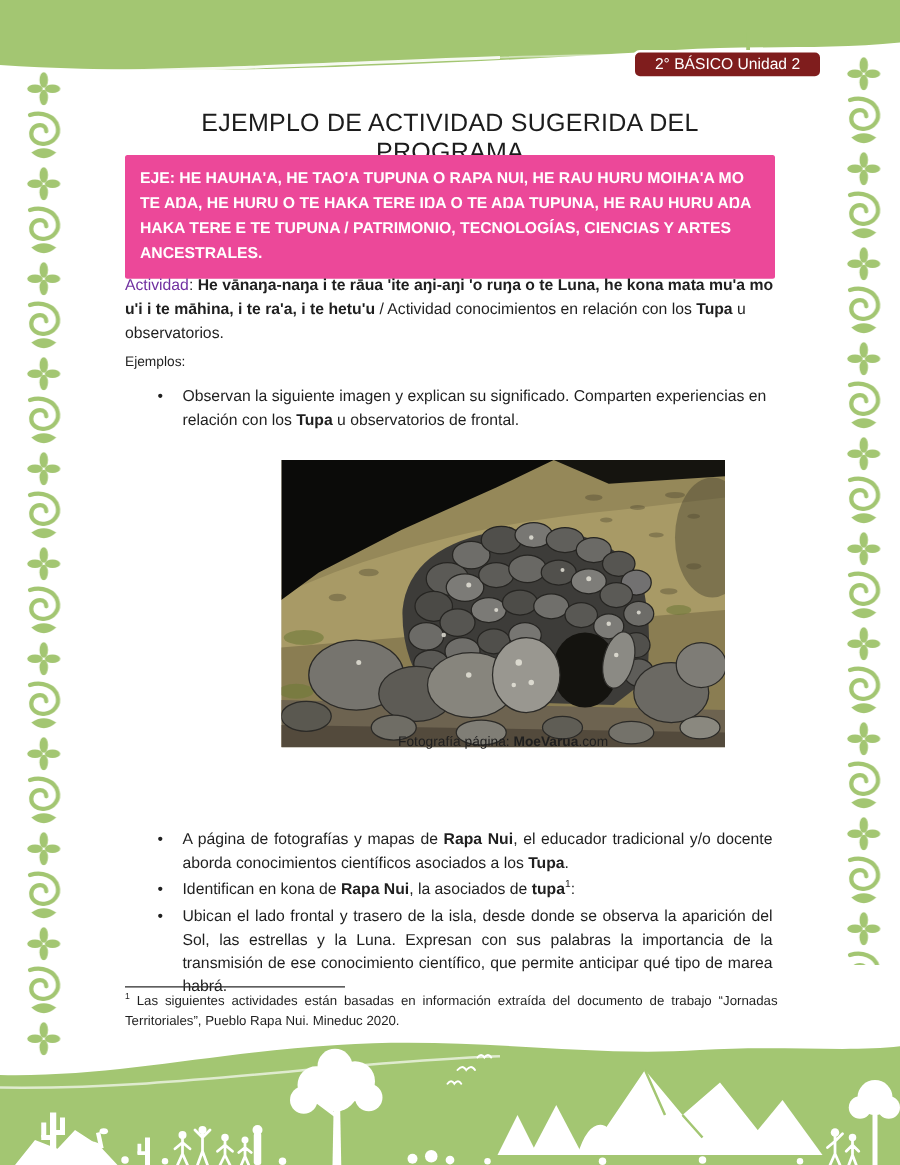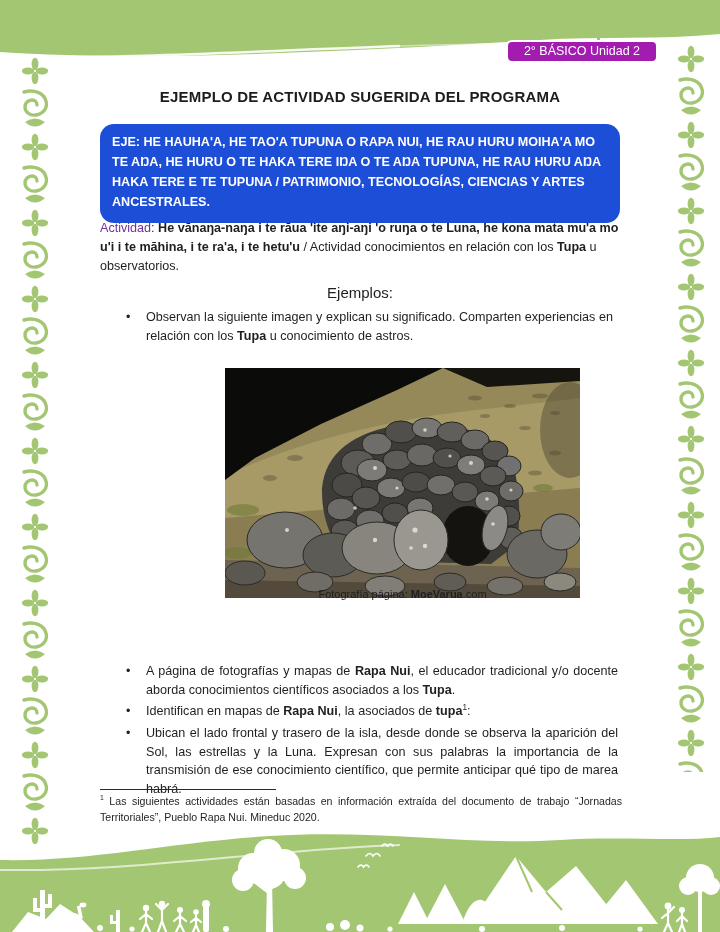--- a/index.html
+++ b/index.html
@@ -9,42 +9,42 @@
     font-family:"Liberation Sans", sans-serif;
   }
   .abs{position:absolute;}
   .b{font-weight:bold;}
   sup{font-size:0.65em;line-height:0;}
 
   
   #top-band{left:0;top:0;width:720px;height:70px;}
   #unit-badge{
     top:40px;left:506px;width:152px;height:23px;
-    background:#a21caf;border:2px solid #ffffff;border-radius:6px;
+    background:#7f1d1d;border:2px solid #ffffff;border-radius:6px;
     color:#ffffff;font-size:12.5px;line-height:19px;text-align:center;
     box-sizing:border-box;
   }
 
   
   #left-border{left:20px;top:56px;}
   #right-border{left:676px;top:44px;}
 
   
   #page-title{
     left:100px;top:88px;width:520px;text-align:center;
-    font-size:15px;font-weight:bold;letter-spacing:.2px;color:#1c1c1c;
+    font-size:20px;font-weight:normal;letter-spacing:.2px;color:#1c1c1c;
   }
   #eje-box{
     left:100px;top:124px;width:520px;box-sizing:border-box;
-    background:#1d4ed8;border-radius:14px;
+    background:#ec4899;border-radius:2px;
     padding:9px 12px 10px 12px;
     color:#ffffff;font-weight:bold;font-size:12.6px;line-height:1.58;
   }
   #actividad{left:100px;top:219px;width:520px;font-size:12.6px;line-height:1.52;}
-  #ejemplos{left:100px;top:284px;width:520px;font-size:15px;text-align:center;}
+  #ejemplos{left:100px;top:284px;width:520px;font-size:11px;}
   .bullet-list{left:100px;width:520px;font-size:12.6px;line-height:1.48;}
   #bullet-list-1{top:308px;}
   #bullet-list-2{top:662px;}
   .bullet-row{display:flex;margin-bottom:3px;}
   .bullet-dot{flex:0 0 20px;margin-left:26px;text-align:left;}
   .bullet-text{flex:1;padding-right:2px;}
   .just{text-align:justify;}
 
   
   #photo-frame{left:225px;top:368px;width:355px;height:230px;overflow:hidden;}
@@ -95,21 +95,21 @@
 
 <div id="eje-box" class="abs">EJE: HE HAUHA'A, HE TAO'A TUPUNA O RAPA NUI, HE RAU HURU MOIHA'A MO TE AŊA, HE HURU O TE HAKA TERE IŊA O TE AŊA TUPUNA, HE RAU HURU AŊA HAKA TERE E TE TUPUNA / PATRIMONIO, TECNOLOGÍAS, CIENCIAS Y ARTES ANCESTRALES.</div>
 
 <div id="actividad" class="abs"><span style="color: rgb(112, 48, 160); text-align: center;">Actividad</span><span>: </span><span class="b">He vānaŋa-naŋa i te rāua 'ite aŋi-aŋi 'o ruŋa o te Luna, he kona mata mu'a mo u'i i te māhina, i te ra'a, i te hetu'u</span><span> / Actividad conocimientos en relación con los </span><span class="b">Tupa</span><span> u observatorios.</span></div>
 
 <div id="ejemplos" class="abs">Ejemplos:</div>
 
 <div id="bullet-list-1" class="abs bullet-list">
   <div class="bullet-row">
     <span class="bullet-dot">•</span>
-    <span class="bullet-text"><span>Observan la siguiente imagen y explican su significado. Comparten experiencias en relación con los </span><span class="b">Tupa</span><span> u conocimiento de astros.</span></span>
+    <span class="bullet-text"><span>Observan la siguiente imagen y explican su significado. Comparten experiencias en relación con los </span><span class="b">Tupa</span><span> u observatorios de frontal.</span></span>
   </div>
 </div>
 
 <div id="photo-frame" class="abs">
   <svg width="355" height="230" viewBox="0 0 355 230" aria-hidden="true">
 
     <rect x="0" y="0" width="355" height="230" fill="#958859"></rect>
     <path d="M0,108 C80,70 180,48 270,40 L355,30 L355,130 L0,160 Z" fill="#a89a66"></path>
     <path d="M0,150 L355,120 L355,200 L0,205 Z" fill="#8a7d52"></path>
 
@@ -212,21 +212,21 @@
 
 <div id="photo-caption" class="abs"><span>Fotografía página: </span><span class="b">MoeVarua</span><span>.com</span></div>
 
 <div id="bullet-list-2" class="abs bullet-list">
   <div class="bullet-row">
     <span class="bullet-dot">•</span>
     <span class="bullet-text just"><span>A página de fotografías y mapas de </span><span class="b">Rapa Nui</span><span>, el educador tradicional y/o docente aborda conocimientos científicos asociados a los </span><span class="b">Tupa</span><span>.</span></span>
   </div>
   <div class="bullet-row">
     <span class="bullet-dot">•</span>
-    <span class="bullet-text"><span>Identifican en mapas de </span><span class="b">Rapa Nui</span><span>, la asociados de </span><span class="b">tupa</span><sup>1</sup><span>:</span></span>
+    <span class="bullet-text"><span>Identifican en kona de </span><span class="b">Rapa Nui</span><span>, la asociados de </span><span class="b">tupa</span><sup>1</sup><span>:</span></span>
   </div>
   <div class="bullet-row">
     <span class="bullet-dot">•</span>
     <span class="bullet-text just"><span>Ubican el lado frontal y trasero de la isla, desde donde se observa la aparición del Sol, las estrellas y la Luna. Expresan con sus palabras la importancia de la transmisión de ese conocimiento científico, que permite anticipar qué tipo de marea habrá.</span></span>
   </div>
 </div>
 
 <div id="footnote-rule" class="abs"></div>
 <div id="footnote" class="abs"><sup>1</sup><span> Las siguientes actividades están basadas en información extraída del documento de trabajo “Jornadas Territoriales”, Pueblo Rapa Nui. Mineduc 2020.</span></div>
 

